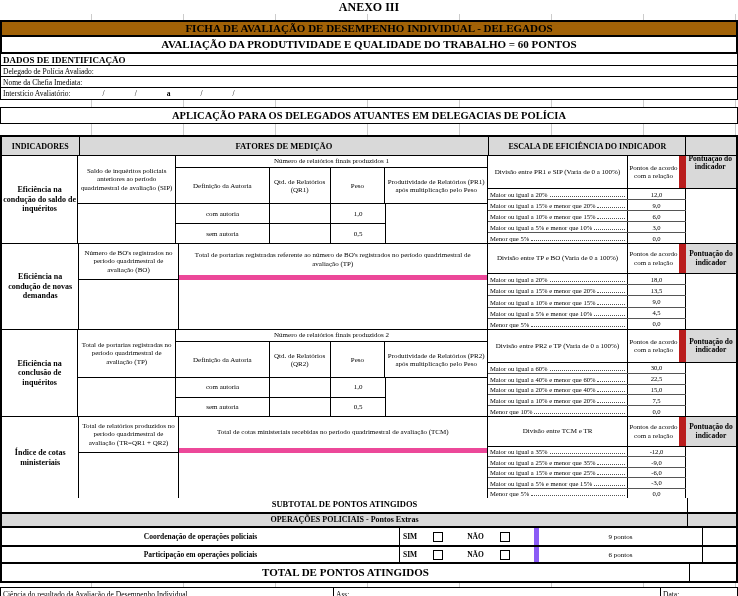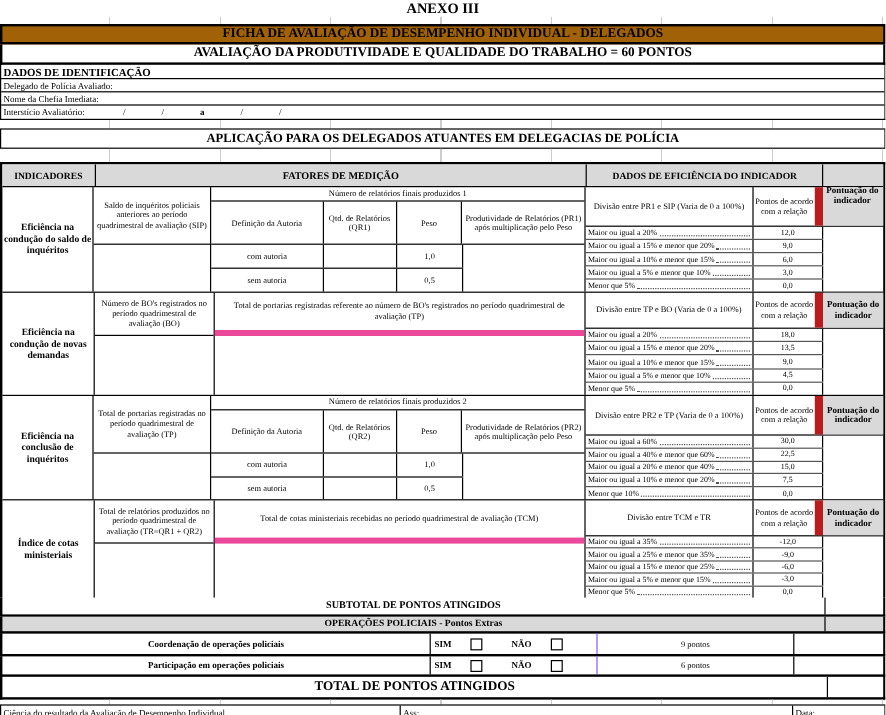--- a/index.html
+++ b/index.html
@@ -107,23 +107,23 @@
   .brow { display: flex; border: 2px solid #000; border-top: none; }
   .r-subtotal { height: 16px; }
   .r-subtotal .main { width: 686px; border-right: 1px solid #000; text-align: center;
                       font-size: 8.5px; font-weight: bold; line-height: 13px; }
   .r-subtotal .cell50 { flex: 1; }
   .r-oper { height: 14px; background: #d9d9d9; }
   .r-oper .main { width: 686px; border-right: 1px solid #000; text-align: center;
                   font-size: 8px; font-weight: bold; line-height: 11px; }
   .r-oper .cell50 { flex: 1; }
   .r-extra { }
-  .r-extra .lab { width: 357px; border-right: 1px solid #000; display: flex; align-items: center;
+  .r-extra .lab { width: 398px; border-right: 1px solid #000; display: flex; align-items: center;
                   justify-content: center; font-size: 7.5px; font-weight: bold; }
-  .r-extra .yn { width: 139px; border-right: 1px solid #8b5cf6; display: flex; align-items: center;
+  .r-extra .yn { width: 139px; border-right: 5px solid #8b5cf6; display: flex; align-items: center;
                  font-size: 7.5px; font-weight: bold; padding-left: 3px; gap: 16px; }
   .r-extra .pts { width: 164px; border-right: 1px solid #000; display: flex; align-items: center;
                   justify-content: center; font-size: 7px; }
   .r-extra .cell50 { flex: 1; }
   .h19 { height: 19px; } .h17 { height: 17px; }
   .cb { display: inline-block; width: 10px; height: 10px; border: 1.6px solid #000;
         background: #fff; margin-right: 8px; }
   .r-total { height: 19px; }
   .r-total .main { width: 688px; border-right: 1px solid #000; text-align: center;
                    font-size: 11px; font-weight: bold; line-height: 16px; }
@@ -170,21 +170,21 @@
 
   <div class="sp2 gridlines"></div>
   <div class="row-aplic">APLICAÇÃO PARA OS DELEGADOS ATUANTES EM DELEGACIAS DE POLÍCIA</div>
   <div class="sp3 gridlines"></div>
 
   <div class="mtable">
 
     <div class="mhead">
       <div class="h-ind">INDICADORES</div>
       <div class="h-fat">FATORES DE MEDIÇÃO</div>
-      <div class="h-esc">DADOS DE EFICIÊNCIA DO INDICADOR</div>
+      <div class="h-esc">ESCALA DE EFICIÊNCIA DO INDICADOR</div>
       <div class="h-pont">
         <span class="lbl">Pontuação do indicador</span>
       </div>
     </div>
 
     <div class="group" style="height:88px">
       <div class="c1">Eficiência na condução do saldo de inquéritos</div>
       <div class="c2">
         <div class="c2-text hA">Saldo de inquéritos policiais anteriores ao período quadrimestral de avaliação (SIP)</div>
         <div class="c2-empty"></div>

